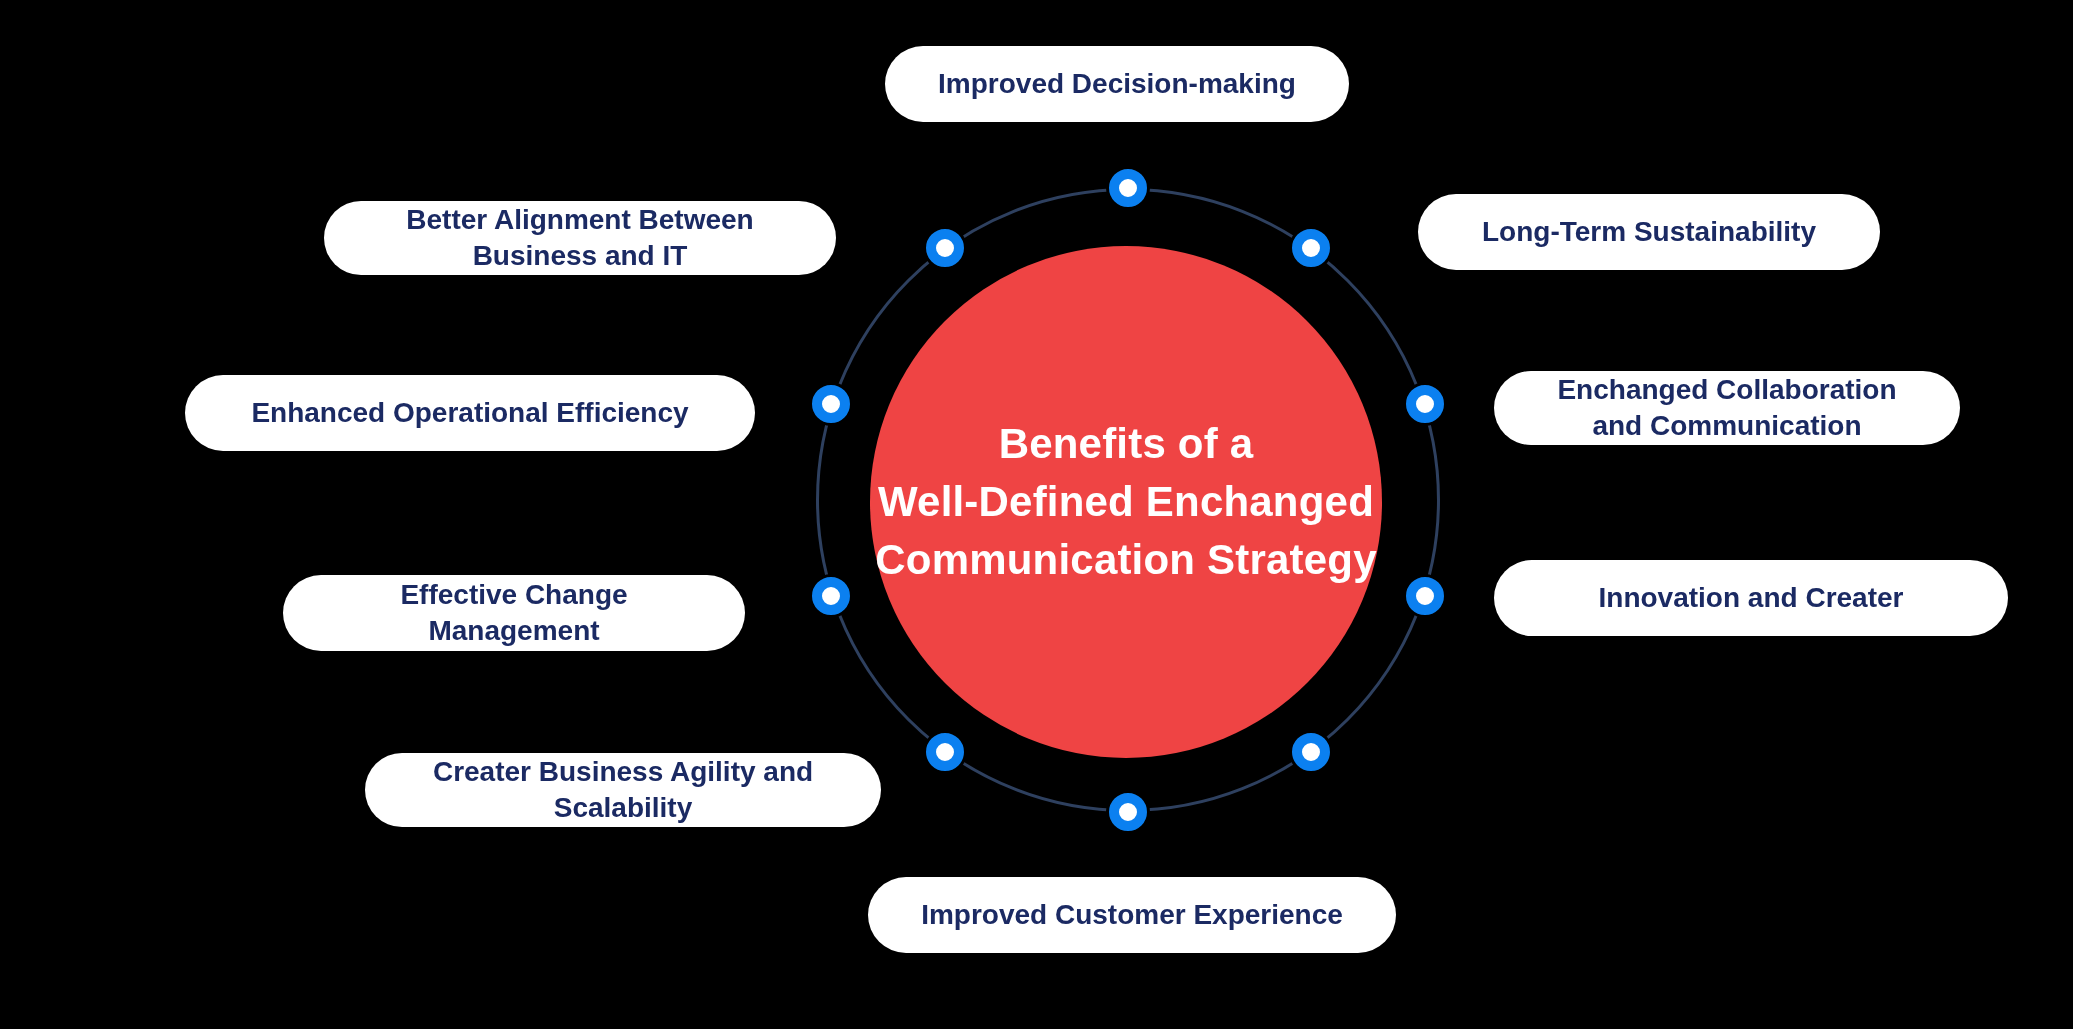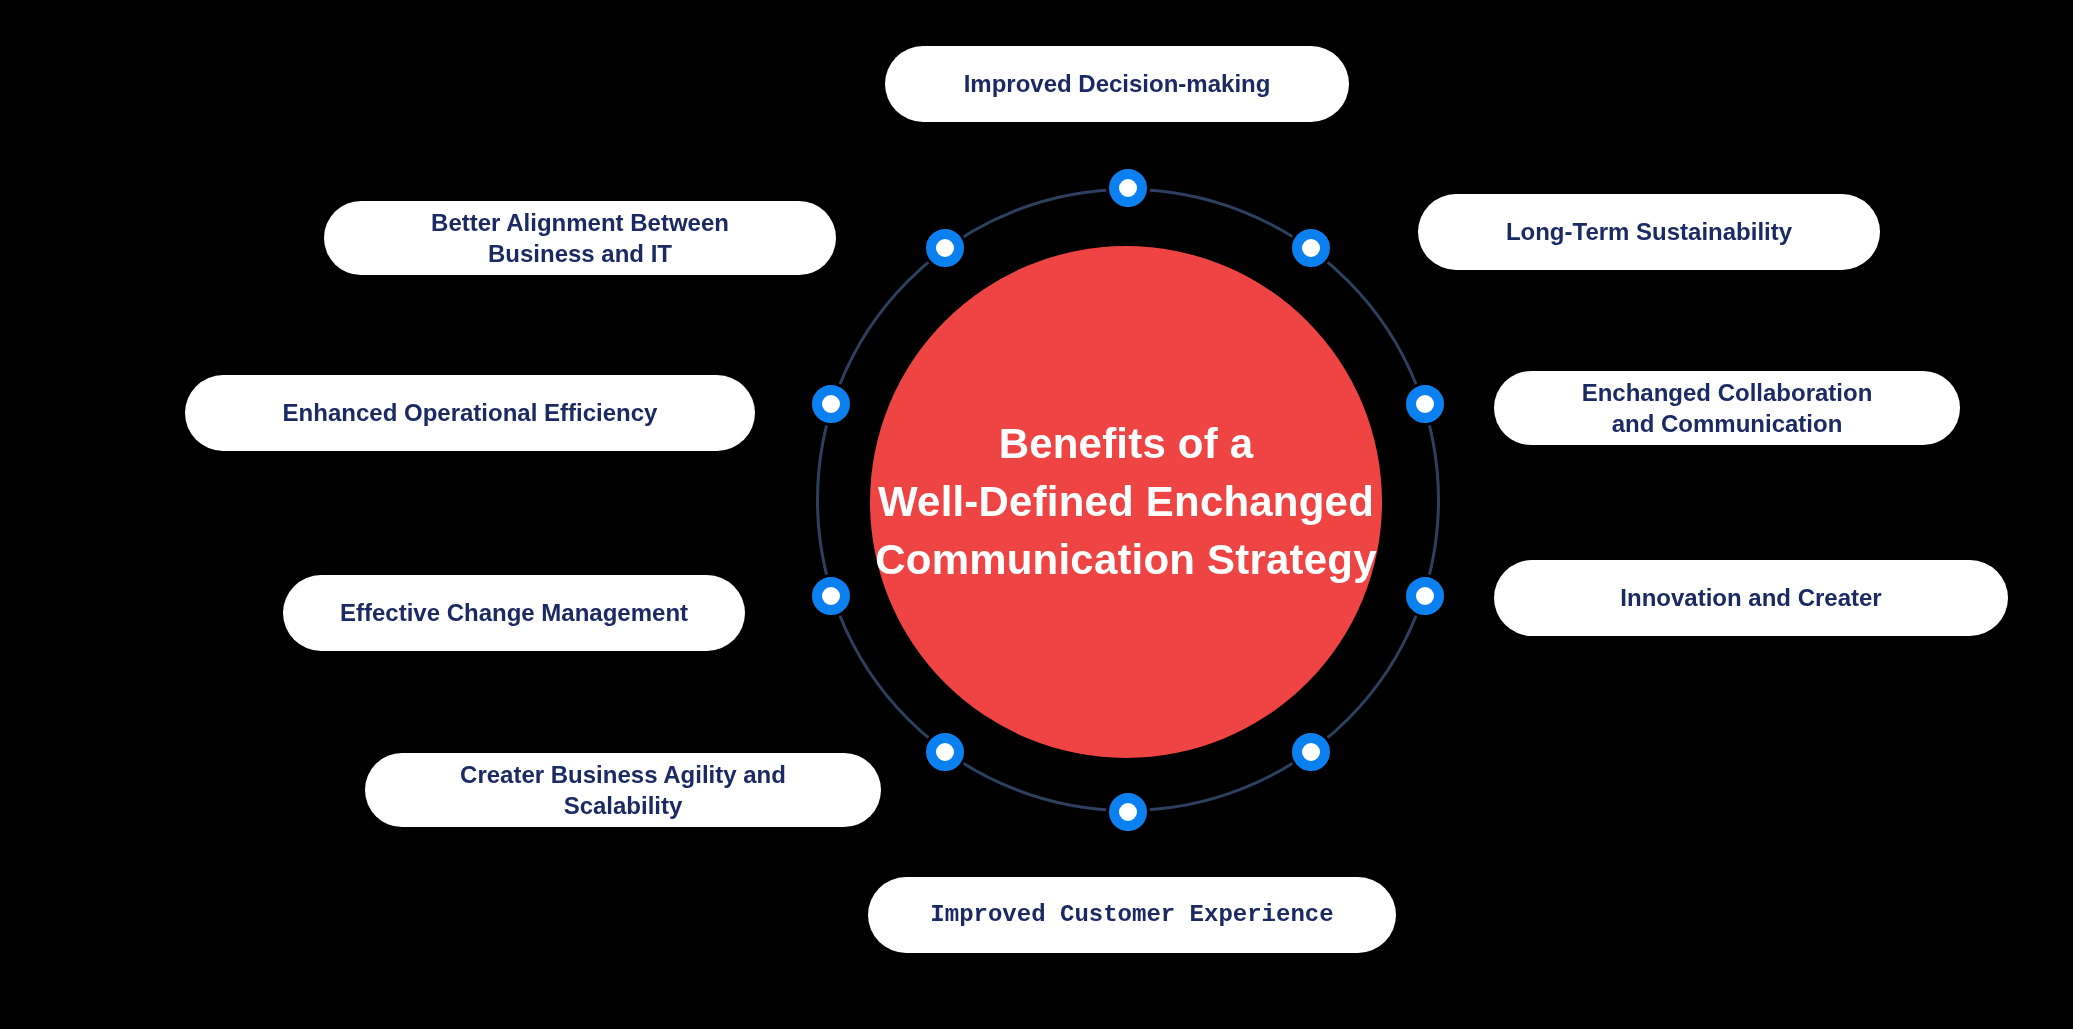--- a/index.html
+++ b/index.html
@@ -61,21 +61,21 @@
     transform: translate(-50%, -50%);
     box-shadow: 0 0 0 3px #000000;
   }
   
   .pill {
     position: absolute;
     transform: translate(-50%, -50%);
     background: #ffffff;
     color: #1b2a63;
     font-weight: 700;
-    font-size: 24px;
+    font-size: 28px;
     line-height: 1.3;
     border-radius: 40px;
     display: flex;
     align-items: center;
     justify-content: center;
     text-align: center;
     white-space: pre-line;
     box-sizing: border-box;
     padding: 0 30px;
     height: 76px;
@@ -83,21 +83,21 @@
   .pill.two-line { height: 74px; }
   .pill-0 { left: 1117px; top:  84px; width: 464px; }
   .pill-1 { left:  580px; top: 238px; width: 512px; }
   .pill-2 { left: 1649px; top: 232px; width: 462px; }
   .pill-3 { left:  470px; top: 413px; width: 570px; }
   .pill-4 { left: 1727px; top: 408px; width: 466px; }
   .pill-5 { left:  514px; top: 613px; width: 462px; }
   .pill-6 { left: 1751px; top: 598px; width: 514px; }
   .pill-7 { left:  623px; top: 790px; width: 516px; }
   .pill-8 { left: 1601px; top: 778px; width: 454px; }
-  .pill-9 { left: 1132px; top: 915px; width: 528px; font-family: Liberation Mono, monospace; }
+  .pill-9 { left: 1132px; top: 915px; width: 528px; }
 </style>
 </head>
 <body>
 
 <div class="canvas">
 
   <div class="ring"></div>
 
   <div class="center-circle">
     <div class="title">

